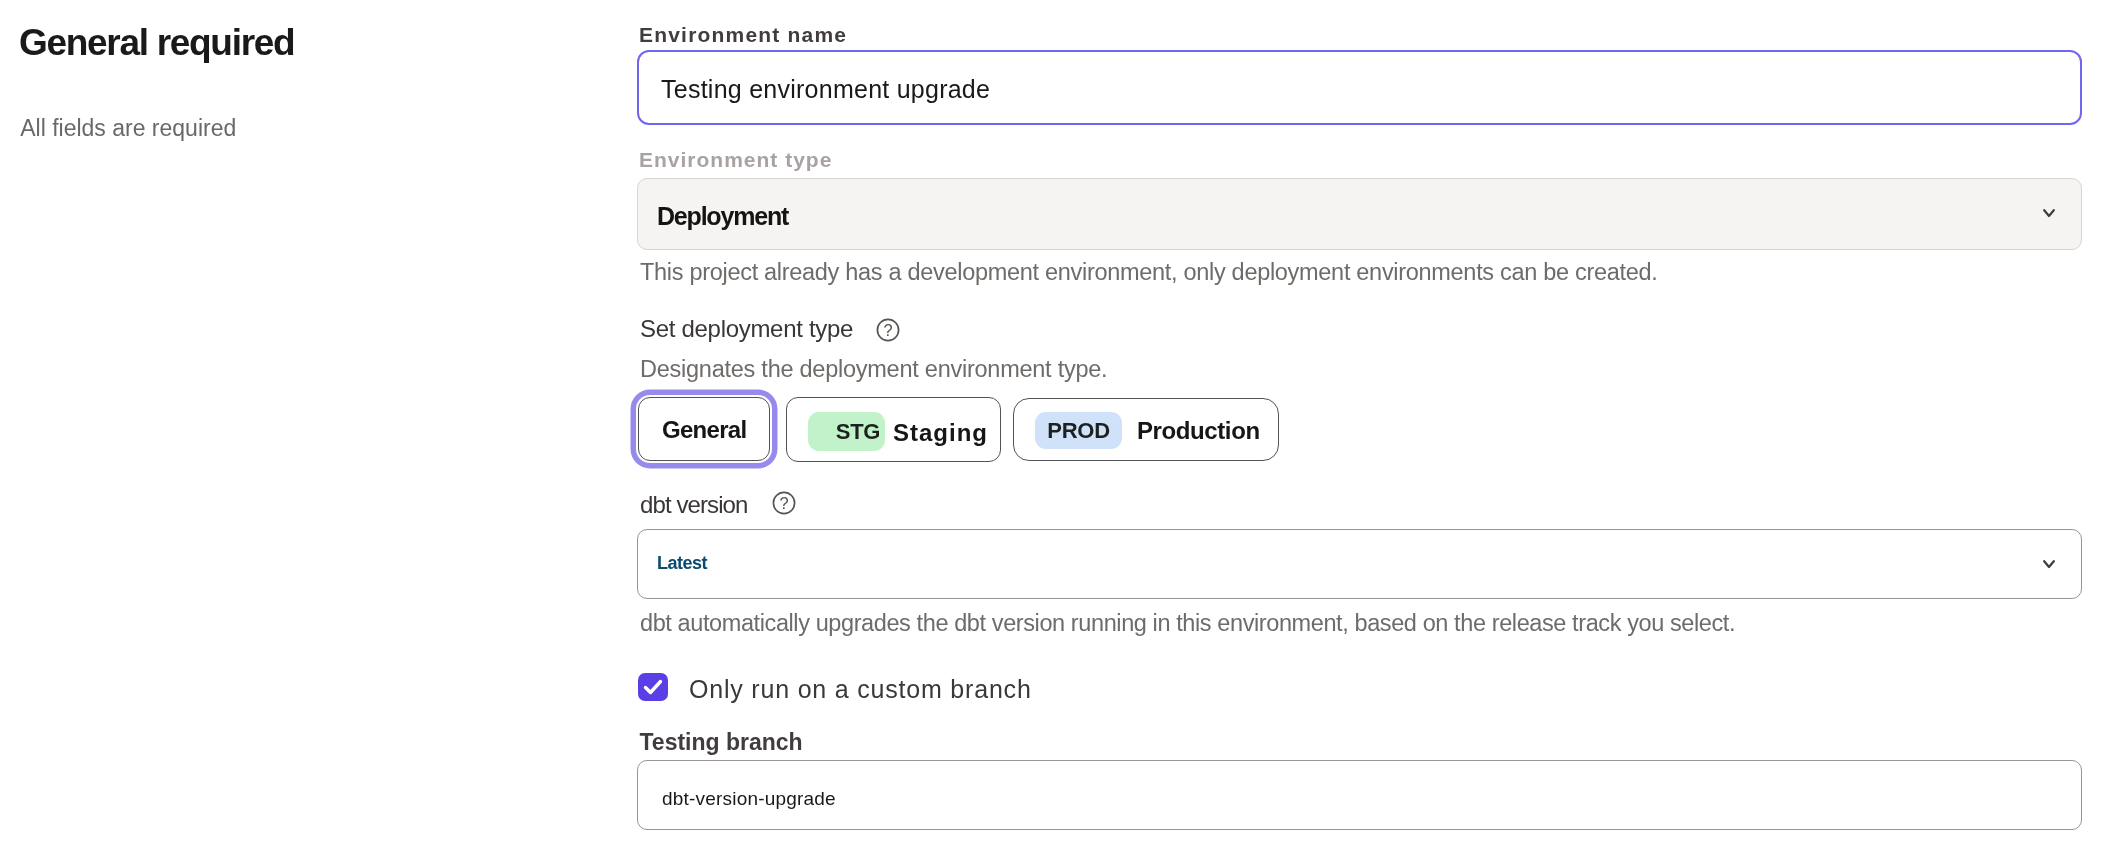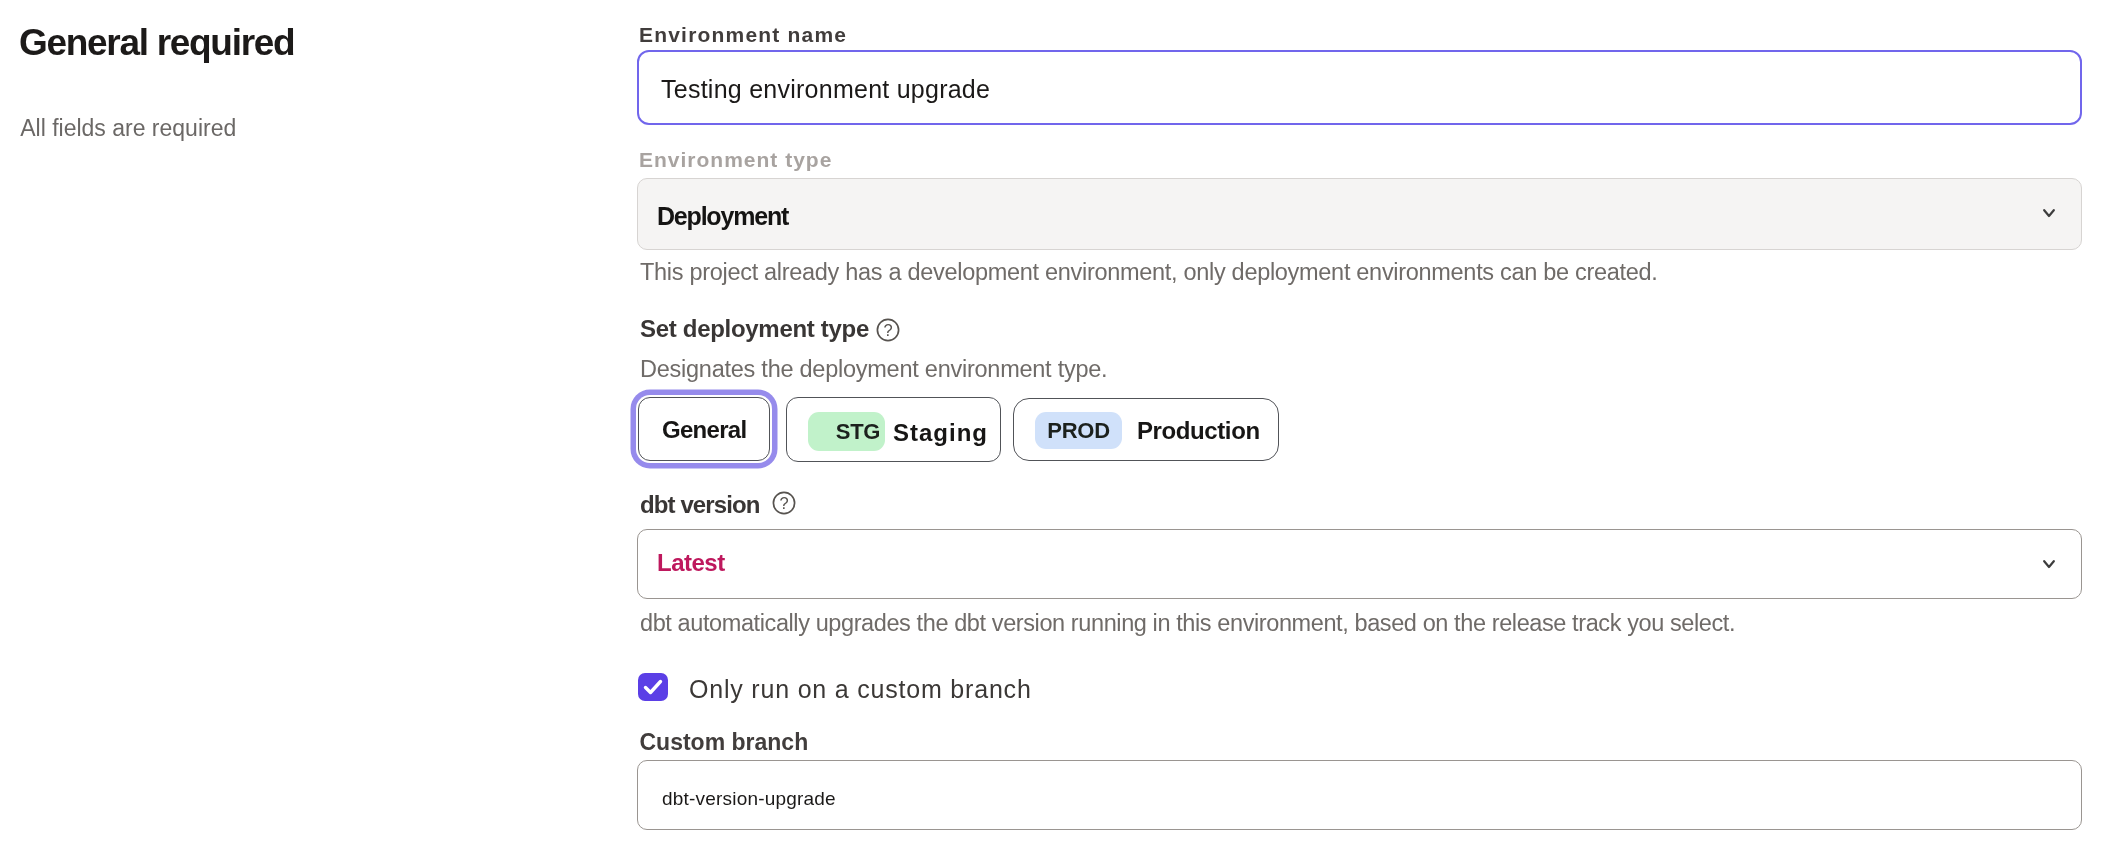--- a/index.html
+++ b/index.html
@@ -6,21 +6,21 @@
 html,body { width:2116px; height:864px; background:#ffffff; font-family:"Liberation Sans", sans-serif; overflow:hidden; }
 .abs { position:absolute; white-space:nowrap; }
 #page { position:relative; width:2116px; height:864px; }
 
 .h1 { left:19px; top:23.5px; font-size:37px; font-weight:700; color:#1c1a19; letter-spacing:-1.3px; line-height:37px;}
 .sub { left:20.2px; top:74px; font-size:23px; color:#6b6866; line-height:23px;margin-top:43px;}
 
 .label { font-size:21px; font-weight:600; color:#413d3c; line-height:21px; letter-spacing:1.2px;}
 .glabel { font-size:21px; font-weight:600; color:#a8a3a0; line-height:21px; letter-spacing:1.0px;}
 .helper { font-size:23.5px; color:#6f6b68; line-height:24px; letter-spacing:-0.3px;}
-.h3 { font-size:24px; font-weight:700; color:#393635; line-height:24px; letter-spacing:-0.3px;}
+.h3 { font-size:24px; font-weight:400; color:#393635; line-height:24px; letter-spacing:-0.3px;}
 
 #lbl-name { left:639px; top:23.5px; }
 #input1 { left:637px; top:50px; width:1445px; height:75px; background:#fff; border:2px solid #7166ec; border-radius:12px; }
 #input1 .txt { position:absolute; left:22px; top:25px; font-size:25px; color:#1b1918; line-height:25px; letter-spacing:0.25px; }
 
 #lbl-type { left:639px; top:149px; }
 #select1 { left:637px; top:178px; width:1445px; height:71.5px; background:#f5f4f3; border:1px solid #d7d4d2; border-radius:10px; }
 #select1 .txt { position:absolute; left:19px; top:25px; font-size:25px; font-weight:600; color:#151413; line-height:25px; letter-spacing:-1.2px; }
 #helper1 { left:640px; top:260px; }
 
@@ -35,21 +35,21 @@
 #btn-general .btnlab { left:23px; top:20px; }
 #btn-stg { left:786px; top:397px; width:215px; height:65px; }
 #pill-stg { left:20.5px; top:14px; width:77px; height:39px; background:#c1f2ca; line-height:39px;padding-left:24px;}
 #btn-stg .btnlab { left:106px; top:23px; letter-spacing:1.0px; }
 #btn-prod { left:1013px; top:398px; width:266px; height:63px;border-radius:16px; }
 #pill-prod { left:21px; top:13px; width:87px; height:37px; background:#d0e1fa; line-height:37px;}
 #btn-prod .btnlab { left:123px; top:20px; letter-spacing:-0.4px; }
 
 #h3-dv { left:640px; top:493px; letter-spacing:-0.9px; }
 #select2 { left:637px; top:529px; width:1445px; height:69.5px; background:#fff; border:1px solid #9a9591; border-radius:10px; }
-#select2 .txt { position:absolute; left:19px; top:21px; font-size:24px; font-weight:600; color:#be185d; line-height:24px; letter-spacing:-0.5px; }
+#select2 .txt { position:absolute; left:19px; top:21px; font-size:18px; font-weight:600; color:#0c4a6e; line-height:24px; letter-spacing:-0.5px; }
 #helper3 { left:640px; top:610.5px; letter-spacing:-0.4px; }
 
 #cb { left:638px; top:673px; width:29.5px; height:28px; background:#5b3fe6; border-radius:7px; }
 #cb-lab { left:689px; top:676.5px; font-size:25px; font-weight:400; color:#3b3836; line-height:25px; letter-spacing:0.8px; }
 #lbl-cb { left:639.5px; top:730.5px; font-size:23px; line-height:23px; letter-spacing:0px; }
 #input2 { left:637px; top:760px; width:1445px; height:70px; background:#fff; border:1px solid #9a9591; border-radius:10px; }
 #input2 .txt { position:absolute; left:24px; top:24.5px; font-size:19px; color:#1b1918; line-height:25px; letter-spacing:0.2px; }
 
 .qicon { position:absolute; }
 svg { display:block; }
@@ -107,17 +107,17 @@
   </div>
   <div class="abs helper" id="helper3">dbt automatically upgrades the dbt version running in this environment, based on the release track you select.</div>
 
   <div class="abs" id="cb">
     <svg style="position:absolute; left:5px; top:6px;" width="20" height="16" viewBox="0 0 20 16">
         <path d="M2.5 8.5 L7.5 13.5 L17.5 2.5" fill="none" stroke="#ffffff" stroke-width="3.4" stroke-linecap="round" stroke-linejoin="round"></path>
       </svg>
   </div>
   <div class="abs" id="cb-lab">Only run on a custom branch</div>
 
-  <div class="abs label" id="lbl-cb">Custom branch</div>
+  <div class="abs label" id="lbl-cb">Testing branch</div>
   <div class="abs" id="input2">
       <div class="txt abs">dbt-version-upgrade</div>
     </div>
 </div>
 
 </body></html>

